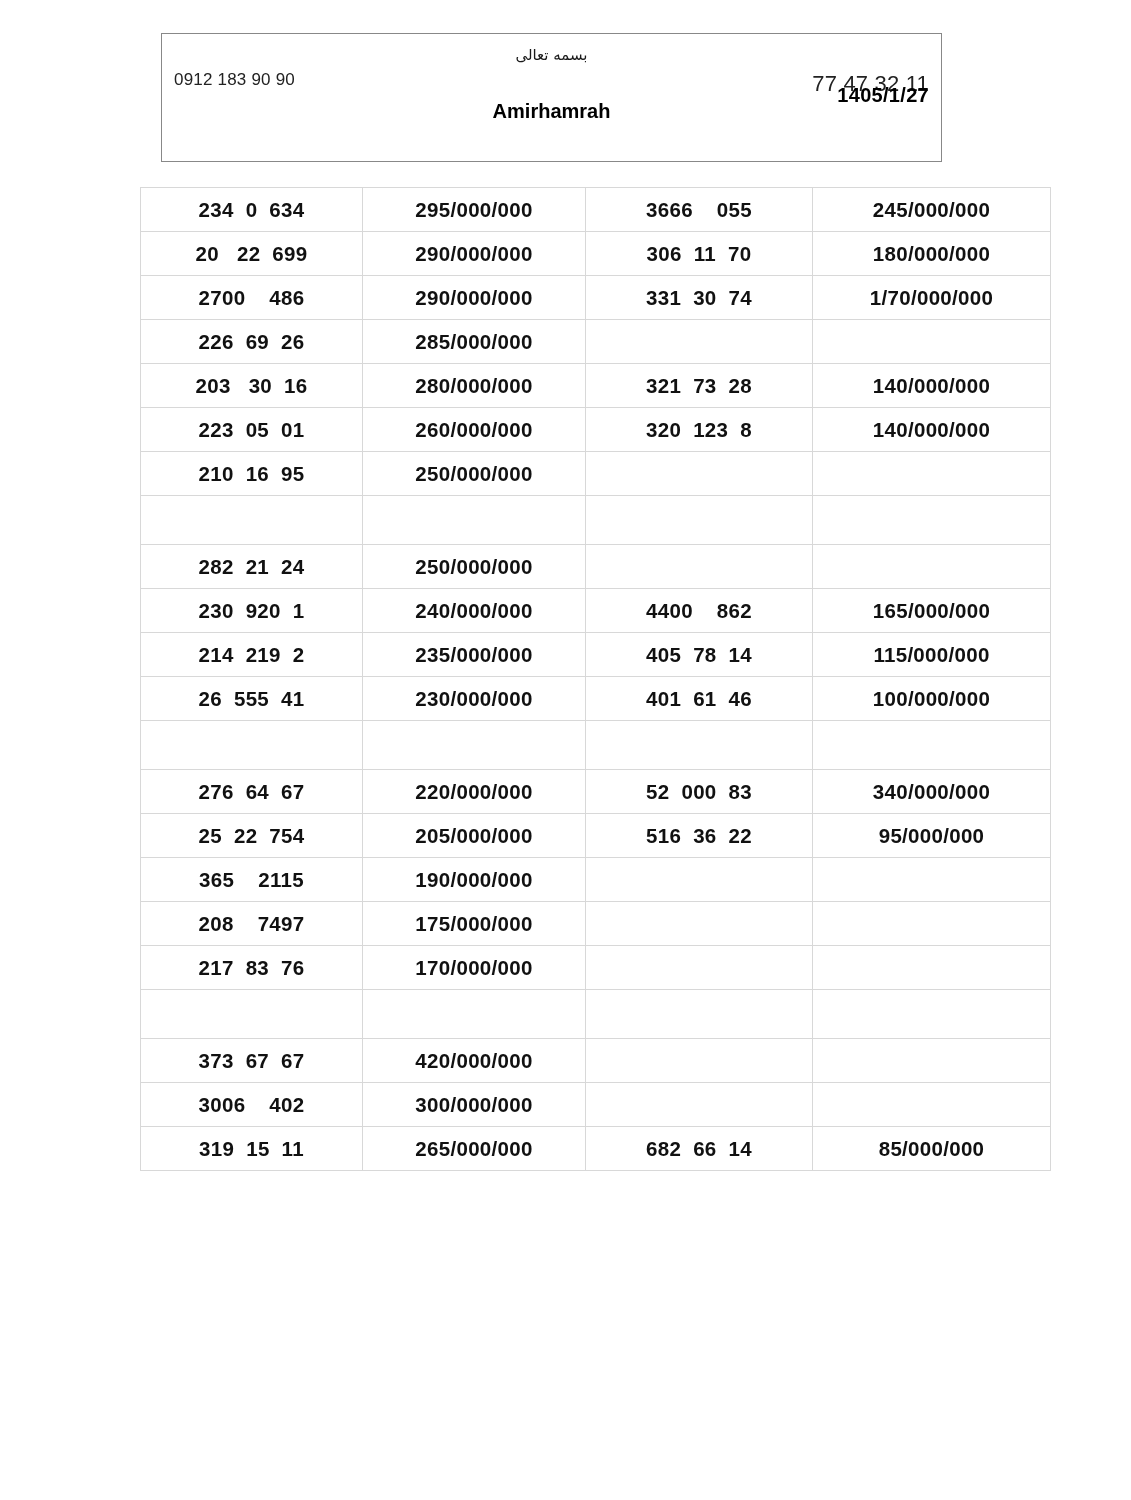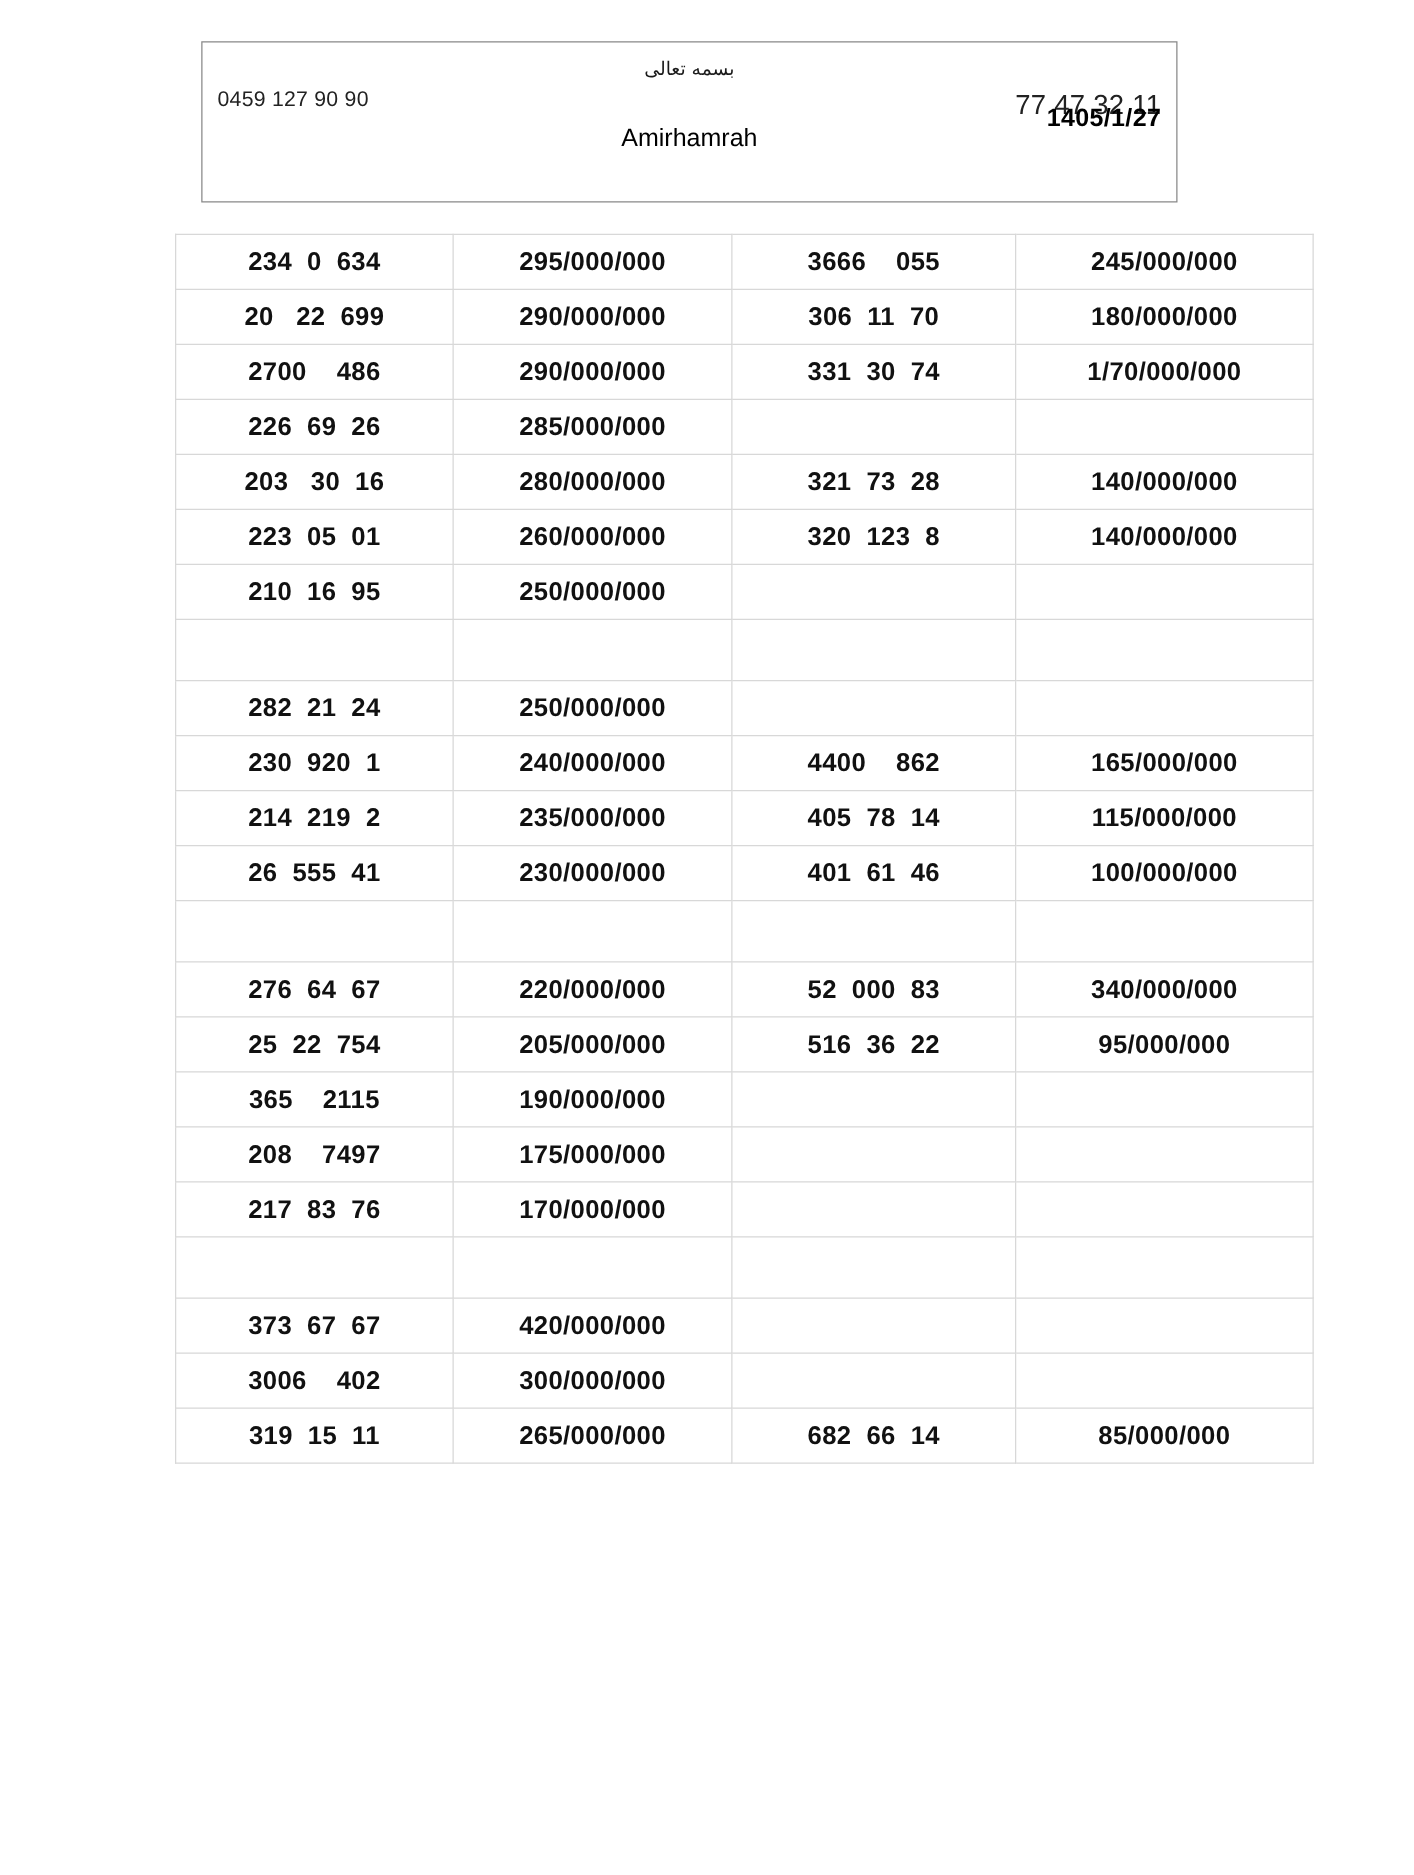--- a/index.html
+++ b/index.html
@@ -55,21 +55,21 @@
     color: #222222;
     letter-spacing: 0.2px;
   }
   .hdr-name {
     position: absolute;
     left: 0;
     right: 0;
     top: 66px;
     text-align: center;
     font-size: 20px;
-    font-weight: normal;
+    font-weight: bold;
     color: #000000;
   }
   .hdr-date {
     position: absolute;
     right: 12px;
     top: 50px;
     font-size: 20px;
     font-weight: bold;
     color: #000000;
     letter-spacing: 0.3px;
@@ -104,21 +104,21 @@
   .col-a { width: 222px; }
   .col-b { width: 223px; }
   .col-c { width: 227px; }
   .col-d { width: 238px; }
 </style>
 </head>
 <body>
 
 <div class="header-box">
   <div class="hdr-basmala">بسمه تعالی</div>
-  <div class="hdr-phone-left">0459 127 90 90</div>
+  <div class="hdr-phone-left">0912 183 90 90</div>
   <div class="hdr-phone-right">77 47 32 11</div>
   <div class="hdr-name">Amirhamrah</div>
   <div class="hdr-date">1405/1/27</div>
 </div>
 
 <table class="listing-table">
   <colgroup>
     <col class="col-a">
       <col class="col-b">
       <col class="col-c">

